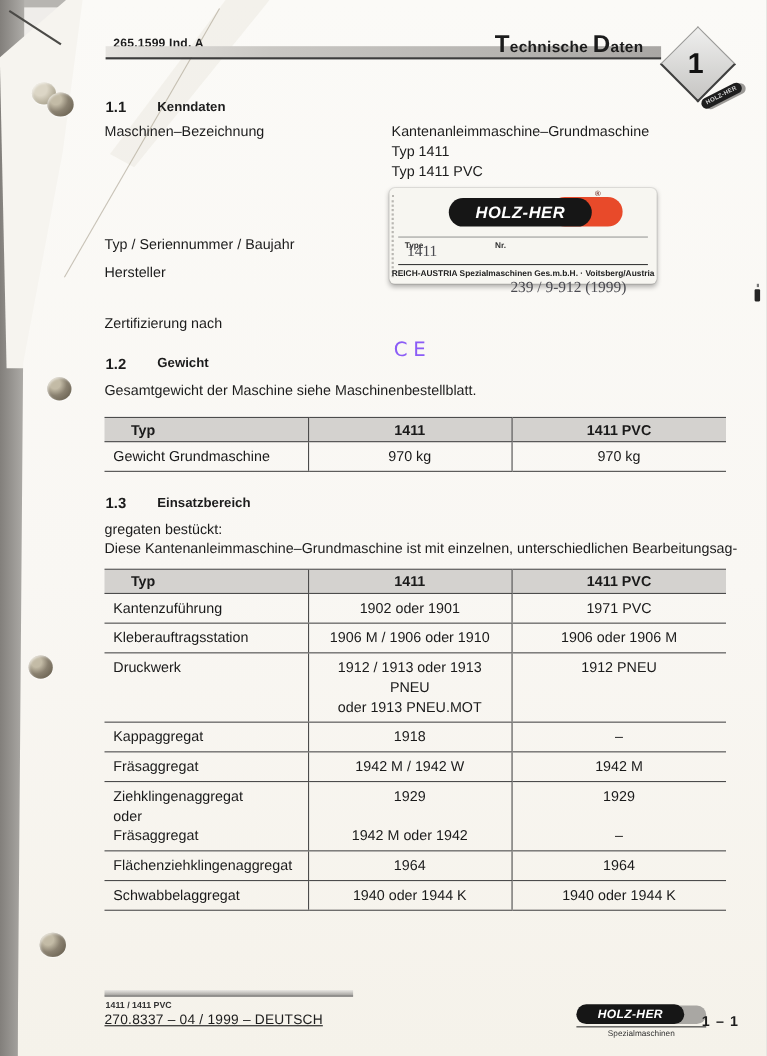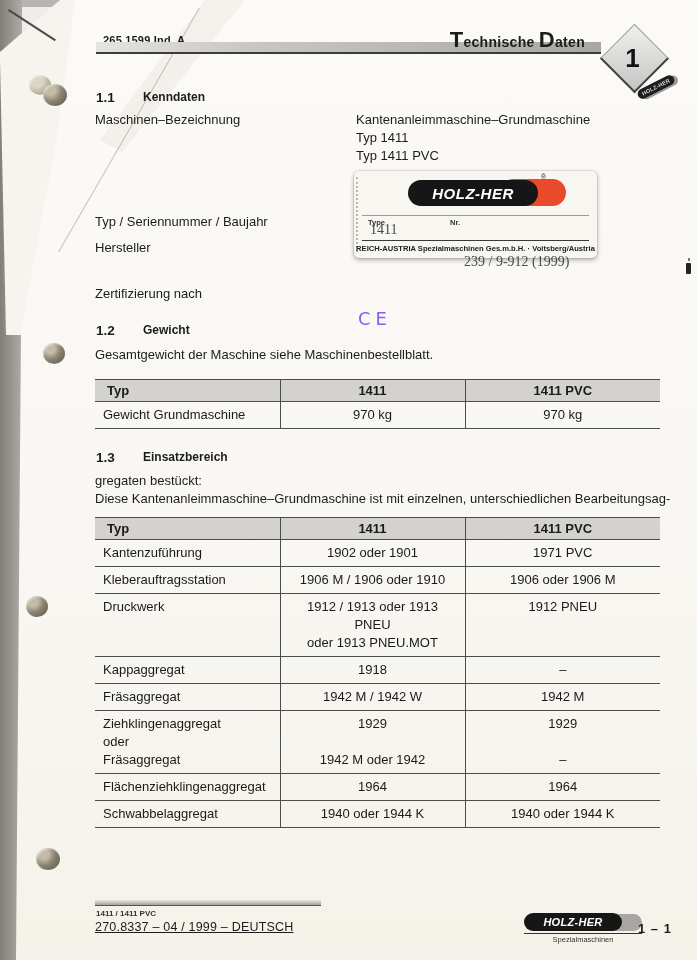--- a/index.html
+++ b/index.html
@@ -76,21 +76,21 @@
   .np-mfg{position:absolute;left:0;right:0;top:73px;text-align:center;font-size:7.6px;font-weight:bold;color:#222;}
 
   .ce-mark{position:absolute;left:358px;top:280px;font-size:18px;letter-spacing:5px;color:#8b5cf6;
            font-family:"DejaVu Sans",sans-serif;margin-top:28px;}
 
   
   .tbl-anchor{position:absolute;left:95px;}
   table.dtable{border-collapse:collapse;width:565px;table-layout:fixed;font-size:13px;color:#1a1a1a;}
   table.dtable th,table.dtable td{border-top:1.6px solid #4c4c4c;border-bottom:1.6px solid #4c4c4c;
        padding:4px 8px;vertical-align:top;font-weight:normal;}
-  table.dtable th{background:#d4d2cf;font-weight:bold;padding:3px 12px;}
+  table.dtable th{background:#d4d2cf;font-weight:bold;padding:3px 24px;}
   table.dtable td+td,table.dtable th+th{border-left:1.6px solid #4c4c4c;}
   .lft{text-align:left;} .ctr{text-align:center;}
   .line{line-height:18px;min-height:18px;}
   .line.small{font-size:9px;line-height:16px;min-height:16px;color:#222;}
   .line.small:first-of-type{margin-top:1px;}
 
   
   .footer-rule{position:absolute;left:95px;top:900px;width:226px;height:5px;
                background:linear-gradient(180deg,#e9e7e3,#a3a19d);border-bottom:1.5px solid #555;}
   .footer-models{position:absolute;left:96px;top:909px;font-size:8px;font-weight:bold;color:#333;}

